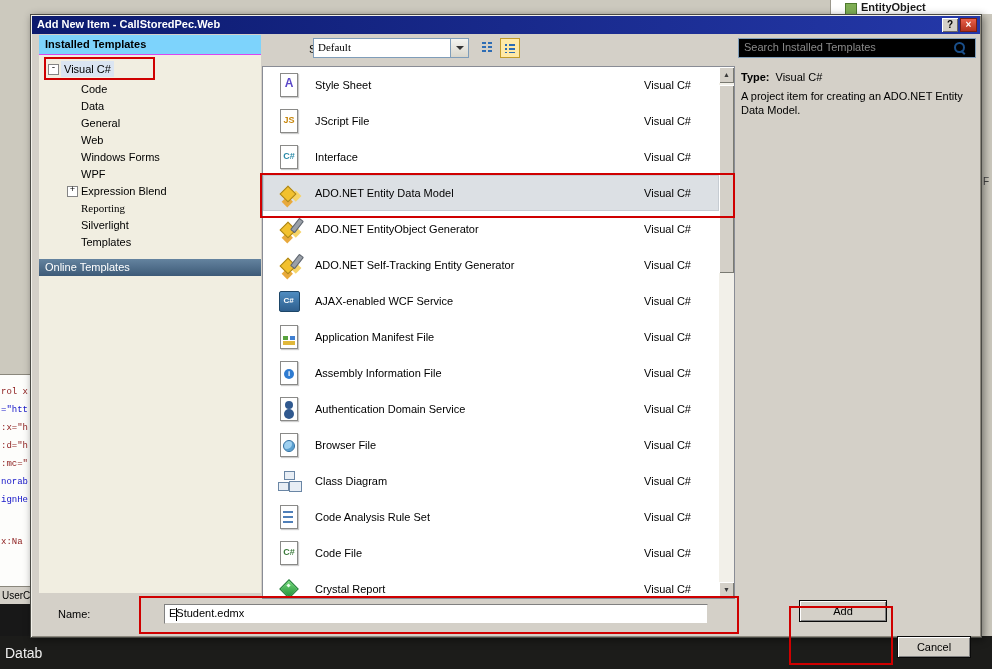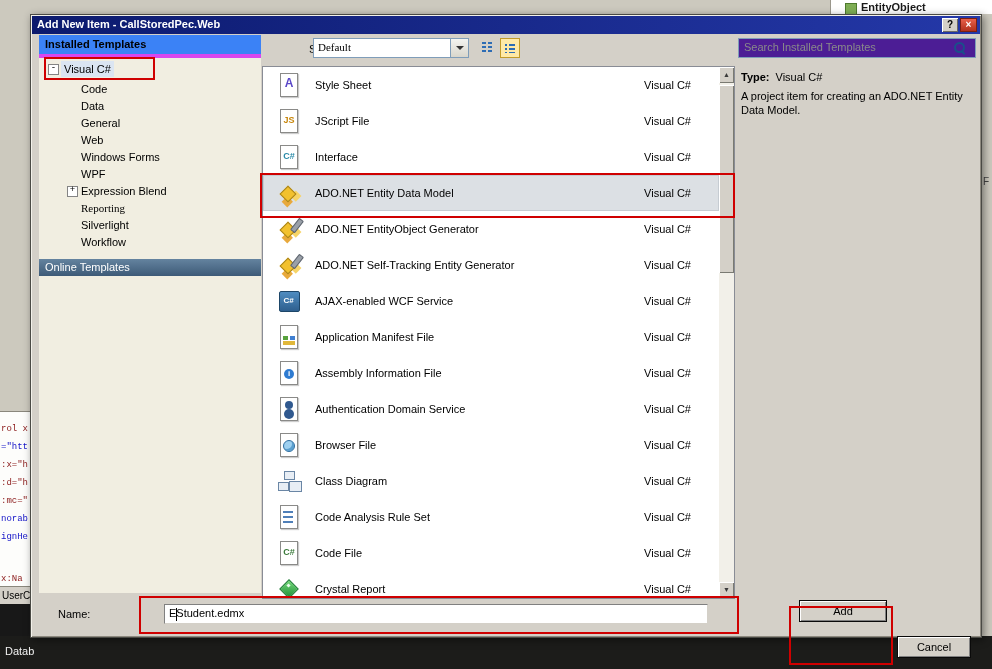--- a/index.html
+++ b/index.html
@@ -6,49 +6,49 @@
   .screen{position:relative;width:992px;height:669px;background:#ccc9be;overflow:hidden;
           font-family:"Liberation Sans",sans-serif;font-size:11px;color:#000;}
 
   
   .bg-solution-panel{position:absolute;left:830px;top:0;width:162px;height:14px;background:#fff;
                      border-left:1px solid #9a978c;overflow:hidden;}
   .sol-icon{position:absolute;left:14px;top:3px;width:10px;height:10px;background:#7fae55;border:1px solid #4e7a2e;}
   .sol-label{position:absolute;left:30px;top:1px;font-size:11px;font-weight:bold;color:#1a1a1a;white-space:nowrap;}
 
   .bg-editor{position:absolute;left:0;top:374px;width:48px;height:212px;background:#fdfdfb;
-             border-top:1px solid #8a877c;overflow:hidden;font-family:"Liberation Mono",monospace;font-size:9px;margin-top:37px;}
+             border-top:1px solid #8a877c;overflow:hidden;font-family:"Liberation Mono",monospace;font-size:9px;}
   .code{position:absolute;left:1px;white-space:nowrap;}
   .c-red{color:#8b1a1a;} .c-blue{color:#1414c8;}
   .l0{top:12px;} .l1{top:30px;} .l2{top:48px;} .l3{top:66px;} .l4{top:84px;}
   .l5{top:102px;} .l6{top:120px;} .l7{top:162px;}
 
   .bg-usercor{position:absolute;left:0;top:586px;width:29px;height:18px;background:#d4d0c8;
               border-top:1px solid #8a877c;font-size:10px;line-height:18px;padding-left:2px;overflow:hidden;white-space:nowrap;}
   .bg-bl-dark{position:absolute;left:0;top:604px;width:30px;height:65px;background:#181818;}
   .bg-taskbar{position:absolute;left:0;top:636px;width:992px;height:33px;background:#1c1c1a;}
-  .taskbar-label{position:absolute;left:5px;top:9px;color:#f0f0f0;font-size:11px;}
+  .taskbar-label{position:absolute;left:5px;top:9px;color:#f0f0f0;font-size:14px;}
   .bg-right-frag{position:absolute;left:983px;top:176px;font-size:10px;color:#444;}
 
   
   .dialog{position:absolute;left:30px;top:14px;width:950px;height:622px;background:#d4d0c8;
           border:1px solid #4a4a45;box-shadow:inset 1px 1px 0 #f3f1ea,inset -1px -1px 0 #8d897f,2px 2px 8px rgba(0,0,0,.45);}
   .titlebar{position:absolute;left:1px;top:1px;right:1px;height:18px;
             background:linear-gradient(to right,#0c1a6e,#2438a8);}
   .title{position:absolute;left:5px;top:2px;color:#fff;font-weight:bold;font-size:11px;white-space:nowrap;}
   .tb-btn{position:absolute;top:2px;width:16px;height:14px;text-align:center;line-height:13px;
           font-size:10px;font-weight:bold;cursor:default;}
   .tb-btn.help{right:22px;background:#d4d0c8;color:#000;
                box-shadow:inset 1px 1px 0 #fff,inset -1px -1px 0 #6e6a63;}
   .tb-btn.close{right:3px;background:linear-gradient(#e8604a,#b1301c);color:#fff;border:1px solid #7a1f12;
                 width:15px;height:12px;line-height:11px;}
 
   
   .sidebar{position:absolute;left:8px;top:20px;width:222px;height:558px;background:#f1eee1;overflow:hidden;}
-  .sb-header{height:19px;line-height:19px;padding-left:6px;font-weight:bold;background:#3b82f6;border-bottom:4px solid #d946ef;}
+  .sb-header{height:19px;line-height:19px;padding-left:6px;font-weight:bold;background:#7dd3fc;border-bottom:1px solid #d946ef;}
   .tree-root{position:absolute;left:0;top:26px;width:100%;height:16px;line-height:16px;}
   .tree-root .lbl{position:absolute;left:22px;background:#dbe5f2;padding:0 3px;}
   .expander{position:absolute;left:9px;top:3px;width:9px;height:9px;background:#fff;border:1px solid #848484;
             font-size:9px;line-height:7px;text-align:center;font-family:"Liberation Mono",monospace;}
   .tree-item{position:absolute;left:0;width:100%;height:16px;line-height:16px;}
   .tree-item .lbl{position:absolute;left:42px;white-space:nowrap;}
   .tree-item .expander{left:28px;}
   .t0{top:46px;} .t1{top:63px;} .t2{top:80px;} .t3{top:97px;} .t4{top:114px;}
   .t5{top:131px;} .t6{top:148px;} .t7{top:165px;font-family:Liberation Serif, serif;} .t8{top:182px;} .t9{top:199px;}
   .sb-online{position:absolute;left:0;top:224px;width:100%;height:17px;line-height:17px;padding-left:6px;
@@ -72,21 +72,21 @@
       linear-gradient(#2d6cb4,#2d6cb4) 0 8px/4px 2px no-repeat,
       linear-gradient(#2d6cb4,#2d6cb4) 6px 8px/4px 2px no-repeat;}
   .v2::after{content:"";position:absolute;inset:4px;background:
       linear-gradient(#2d6cb4,#2d6cb4) 0 1px/2px 2px no-repeat,
       linear-gradient(#2d6cb4,#2d6cb4) 4px 1px/8px 2px no-repeat,
       linear-gradient(#2d6cb4,#2d6cb4) 0 5px/2px 2px no-repeat,
       linear-gradient(#2d6cb4,#2d6cb4) 4px 5px/8px 2px no-repeat,
       linear-gradient(#2d6cb4,#2d6cb4) 0 9px/2px 2px no-repeat,
       linear-gradient(#2d6cb4,#2d6cb4) 4px 9px/8px 2px no-repeat;}
 
-  .search{position:absolute;left:707px;top:23px;width:238px;height:20px;background:#4c1d95;border:1px solid #7f9db9;box-sizing:border-box;}
+  .search{position:absolute;left:707px;top:23px;width:238px;height:20px;background:#000000;border:1px solid #7f9db9;box-sizing:border-box;}
   .search-text{position:absolute;left:5px;top:2px;color:#8a8a8a;}
   .search-icon{position:absolute;right:10px;top:3px;width:7px;height:7px;border:2px solid #1a4f8a;border-radius:50%;}
   .search-icon::after{content:"";position:absolute;left:6px;top:6px;width:2px;height:5px;background:#1a4f8a;transform:rotate(-45deg);}
 
   
   .listwrap{position:absolute;left:231px;top:51px;width:471px;height:531px;border:1px solid #898c95;background:#fff;}
   .list{position:absolute;left:0;top:0;width:456px;height:531px;overflow:hidden;background:#fff;}
   .row{position:relative;height:36px;}
   .row.sel{background:#dce0e4;box-shadow:inset 0 0 0 1px #c6ccd2;}
   .tname{position:absolute;left:52px;top:0;line-height:36px;white-space:nowrap;}
@@ -235,21 +235,21 @@
         <span class="expander">+</span>
         <span class="lbl">Expression Blend</span>
       </div>
       <div class="tree-item t7">
           <span class="lbl">Reporting</span>
         </div>
       <div class="tree-item t8">
           <span class="lbl">Silverlight</span>
         </div>
       <div class="tree-item t9">
-          <span class="lbl">Workflow</span>
+          <span class="lbl">Templates</span>
         </div>
 
       <div class="sb-online">Online Templates</div>
     </div>
 
     <span class="sort-label">Sort by:</span>
     <div class="combo">
       <span class="combo-text">Default</span>
       <span class="combo-arrow"></span>
     </div>

